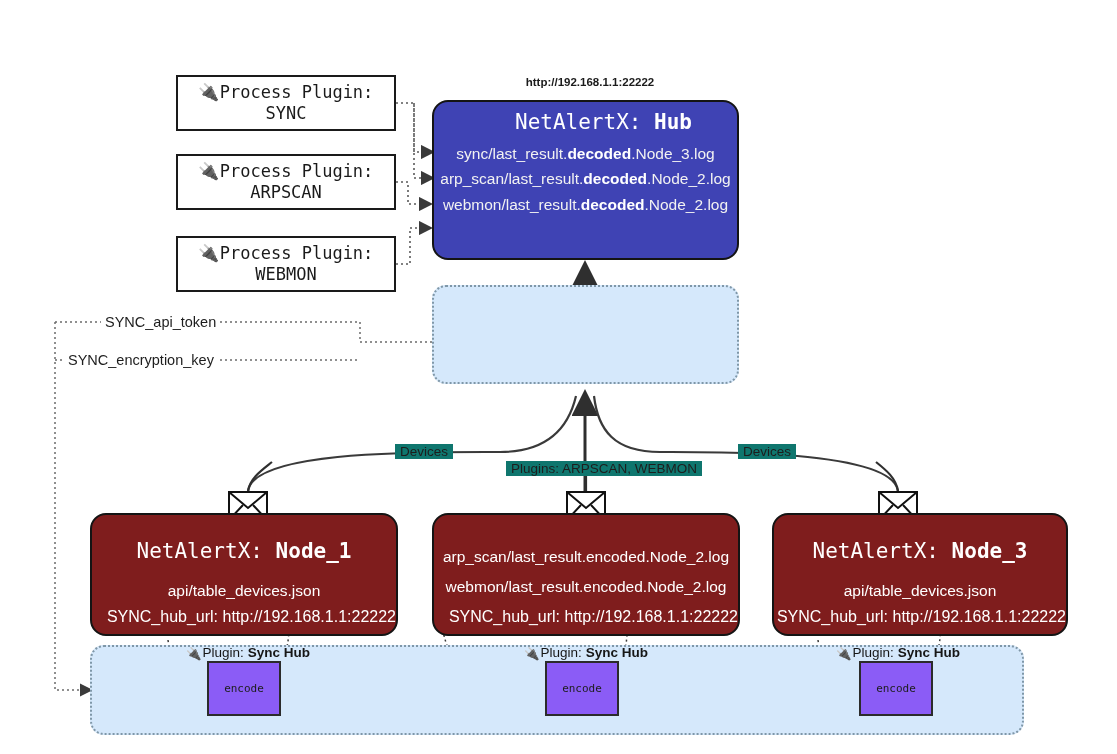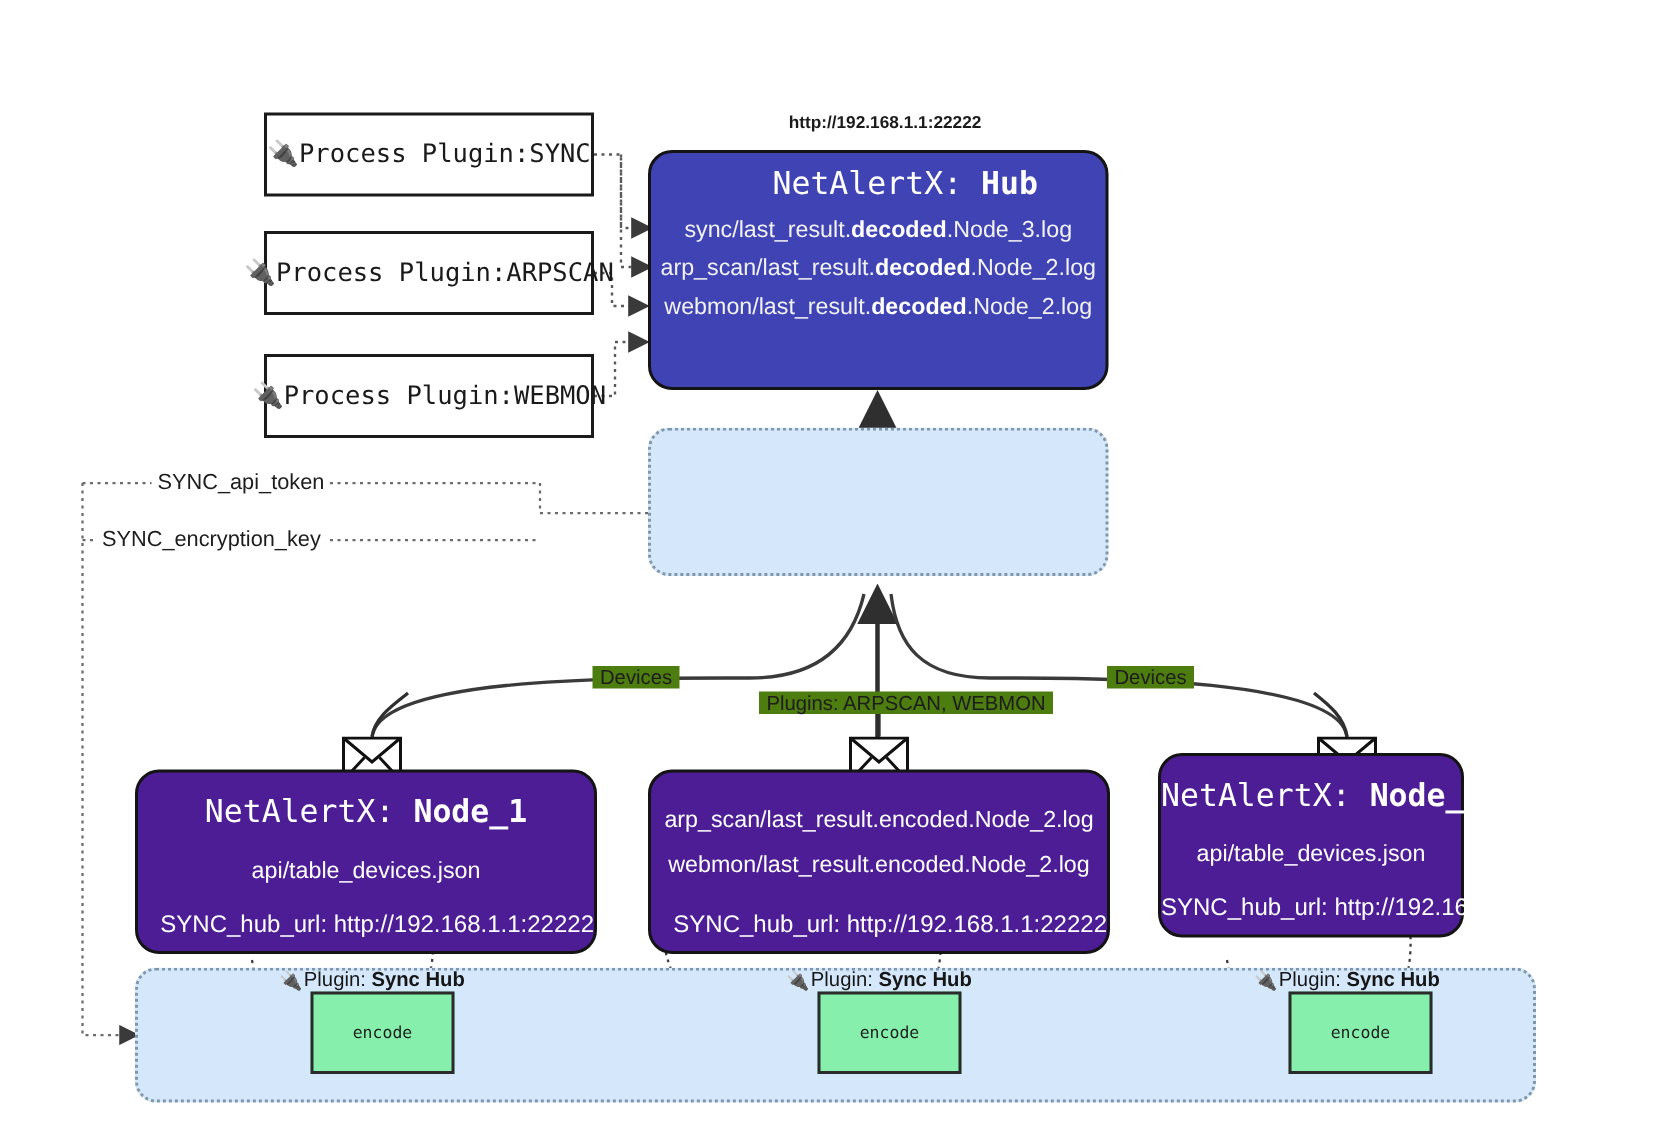--- a/index.html
+++ b/index.html
@@ -49,20 +49,21 @@
   .procbox {
     width: 220px;
     height: 56px;
     border: 2px solid #1a1a1a;
     background: #ffffff;
     font-family: "DejaVu Sans Mono", "Liberation Mono", monospace;
     font-size: 17px;
     line-height: 1.22;
     text-align: center;
     display: flex;
+    flex-direction: column;
     align-items: center;
     justify-content: center;
     color: #1a1a1a;
   }
   .procbox .l1 { display: block; white-space: nowrap; }
   .procbox .l2 { display: block; white-space: nowrap; }
   #proc-sync    { left: 176px; top: 75px; }
   #proc-arpscan { left: 176px; top: 154px; }
   #proc-webmon  { left: 176px; top: 236px; }
 
@@ -130,35 +131,35 @@
     padding: 0 4px;
     white-space: nowrap;
   }
   #lbl-api-token { left: 101px; top: 314px; }
   #lbl-enc-key   { left: 64px;  top: 352px; }
 
   
   .edgelabel {
     font-size: 13.5px;
     color: #1d1d1d;
-    background: #4d7c0f;
+    background: #0f766e;
     padding: 0 5px;
     white-space: nowrap;
   }
   #lbl-devices-left  { left: 395px; top: 444px; }
   #lbl-devices-right { left: 738px; top: 444px; }
   #lbl-plugins-mid   { left: 506px; top: 461px; }
 
   
   .nodebox {
-    background: #4c1d95;
+    background: #7f1d1d;
     border: 2px solid #141414;
     border-radius: 16px;
     color: #ffffff;
-    padding-top: 14px;
+    padding-top: 24px;
   }
   .nodebox .ntitle {
     font-family: "DejaVu Sans Mono", "Liberation Mono", monospace;
     font-size: 21px;
     text-align: center;
     white-space: nowrap;
   }
   .nodebox .ntitle .strong { font-weight: bold; }
   .nodebox .nline {
     font-size: 15.5px;
@@ -171,21 +172,21 @@
     position: absolute;
     left: 0; right: 0;
     bottom: 8px;
     text-align: right;
     font-size: 16px;
     color: #ffffff;
     white-space: nowrap;
   }
   #node1 { left: 90px;  top: 513px; width: 308px; height: 123px; }
   #node2 { left: 432px; top: 513px; width: 308px; height: 123px; }
-  #node3 { left: 772px; top: 502px; width: 204px; height: 123px; }
+  #node3 { left: 772px; top: 513px; width: 296px; height: 123px; }
   #node1 .nline, #node3 .nline { margin-top: 16px; }
   #node2 .nline { margin-top: 6px; }
 
   
   .envelope {
     width: 40px; height: 30px;
   }
   #env1 { left: 228px; top: 491px; }
   #env2 { left: 566px; top: 491px; }
   #env3 { left: 878px; top: 491px; }
@@ -203,22 +204,22 @@
     color: #161616;
     white-space: nowrap;
   }
   .plugin-caption .pico { font-size: 12.5px; vertical-align: -1px; margin-right: 1px; }
   .plugin-caption .strong { font-weight: bold; }
   #cap1 { left: 186px; top: 645px; }
   #cap2 { left: 524px; top: 645px; }
   #cap3 { left: 836px; top: 645px; }
 
   .encodebox {
-    width: 96px; height: 55px;
-    background: #86efac;
+    width: 74px; height: 55px;
+    background: #8b5cf6;
     border: 2px solid #2b2b2b;
     display: flex; align-items: center; justify-content: center;
     font-family: "DejaVu Sans Mono", "Liberation Mono", monospace;
     font-size: 11px;
     color: #1d1d1d;
   }
   #enc1 { left: 207px; top: 661px; }
   #enc2 { left: 545px; top: 661px; }
   #enc3 { left: 859px; top: 661px; }
 </style>

